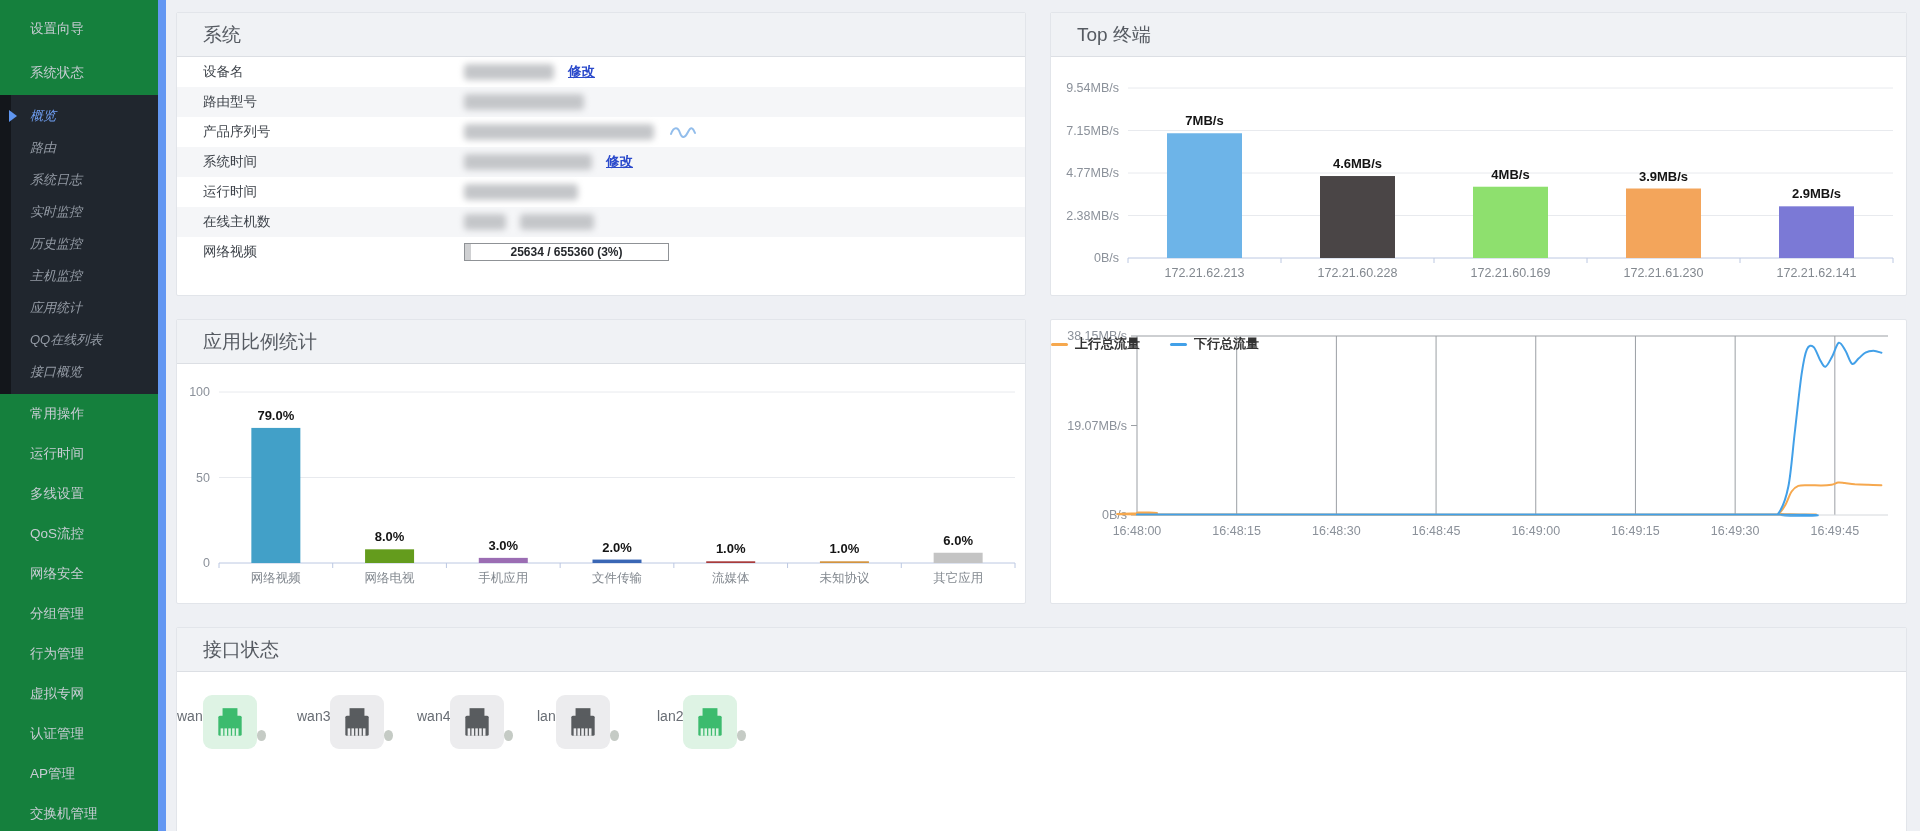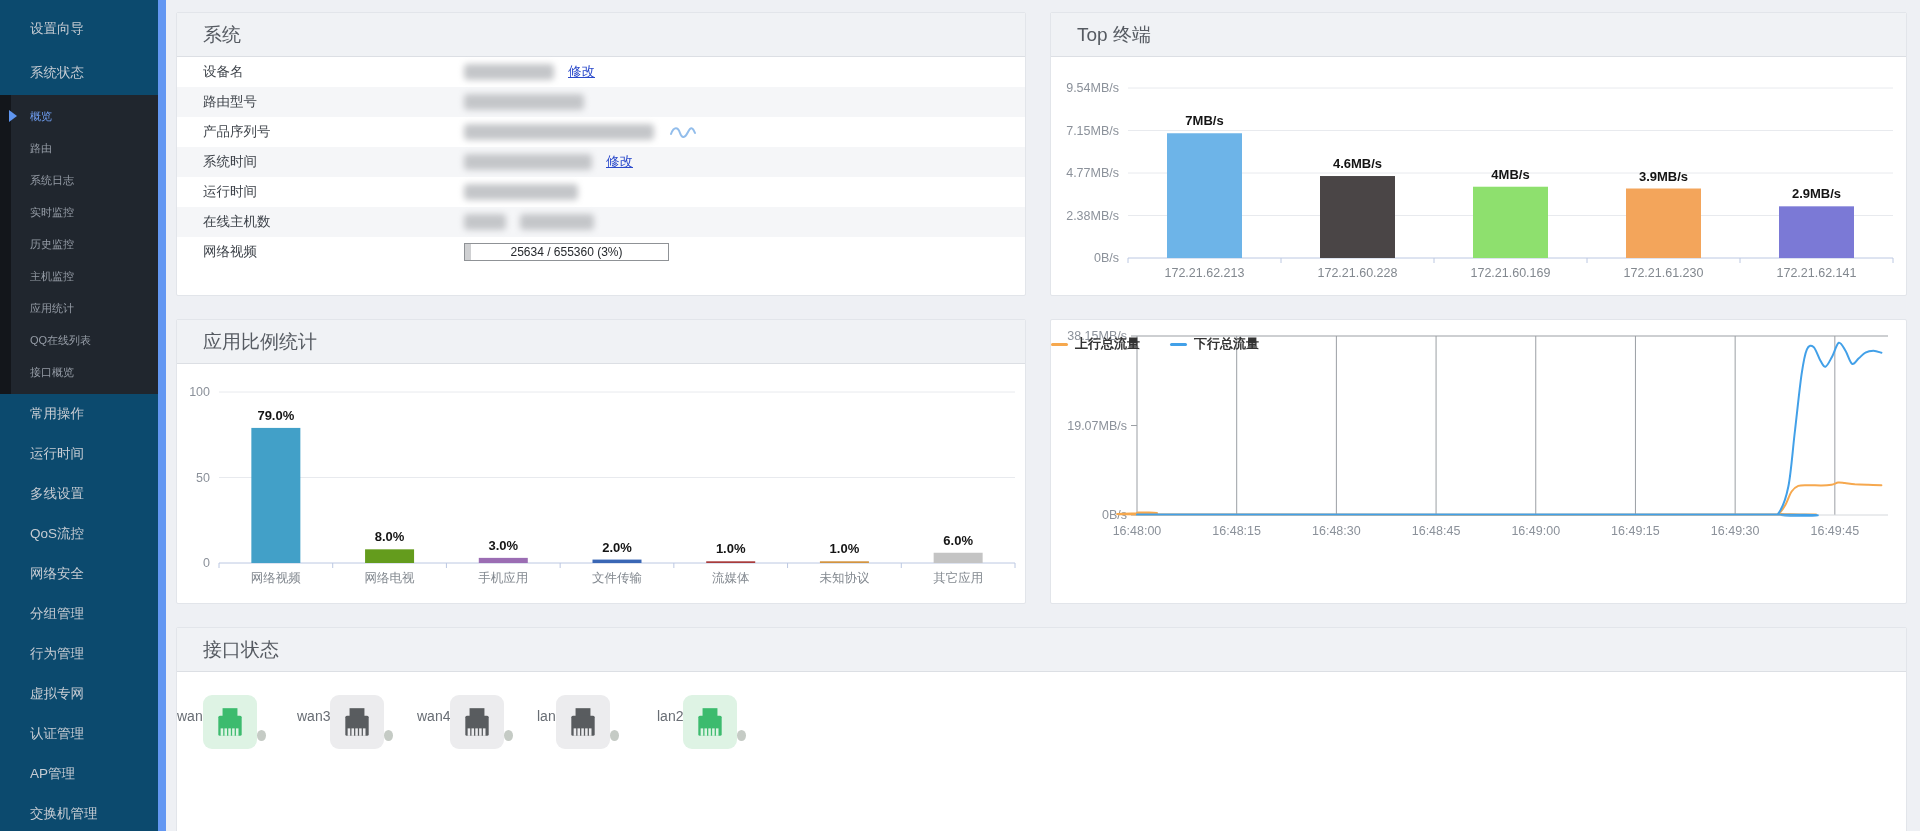--- a/index.html
+++ b/index.html
@@ -1,44 +1,44 @@
 <!DOCTYPE html>
 <html><head>
 <meta charset="utf-8">
 <style>
   * { margin:0; padding:0; box-sizing:border-box; }
   html,body { width:1920px; height:831px; overflow:hidden; }
   body { font-family:"Liberation Sans","DejaVu Sans",sans-serif; background:#eef0f4; color:#3f444b; }
 
   
-  .sidebar { position:fixed; left:0; top:0; width:166px; height:831px; background:#0c4a6e; z-index:5; }
+  .sidebar { position:fixed; left:0; top:0; width:166px; height:831px; background:#15803d; z-index:5; }
   .sb-inner { width:158px; height:100%; overflow:hidden; }
   .sb-scrollbar { position:absolute; right:0; top:0; width:8px; height:100%; background:#6397f2; }
   .sb-top { padding-top:7px; }
   .sb-item { height:44px; line-height:44px; padding-left:30px; font-size:13.5px; color:#c7ccd3; cursor:pointer; }
   .sb-bottom .sb-item { height:40px; line-height:40px; }
   .sb-sub { background:#20262e; border-left:11px solid #13161b; padding:5px 0 6px 0; }
-  .sb-sub-item { position:relative; height:32px; line-height:32px; padding-left:19px; font-size:11px; color:#959ca6; cursor:pointer; }
+  .sb-sub-item { position:relative; height:32px; line-height:32px; padding-left:19px; font-size:13px; color:#959ca6; cursor:pointer;font-style:italic; }
   .sb-sub-item.active { color:#6f9ef2; }
   .sb-sub-item.active .arrow { position:absolute; left:-2px; top:50%; margin-top:-6px; width:0; height:0;
       border-left:8px solid #5f96f0; border-top:6px solid transparent; border-bottom:6px solid transparent; }
 
   
   .content { margin-left:166px; padding:12px 14px 0 10px; display:grid;
              grid-template-columns:850px 857px; grid-template-rows:284px 285px 290px; gap:23px 24px; }
   .panel { background:#fff; border:1px solid #e2e5ea; border-radius:2px; position:relative; overflow:hidden; }
   .panel > header { height:44px; line-height:44px; background:#f0f2f5; border-bottom:1px solid #dcdfe4;
                     padding-left:26px; font-size:19px; color:#565b62; }
   .panel-if { grid-column:1 / -1; }
 
   
   .sys-row { height:30px; display:flex; align-items:center; font-size:13.5px; }
   .sys-row:nth-child(even) { background:#f5f6f8; }
   .sys-label { width:287px; padding-left:26px; color:#3f444b; }
-  .sys-value { display:flex; align-items:center; gap:14px; }
+  .sys-value { display:flex; align-items:center; gap:14px;font-weight:bold; }
   .blurblob { height:16px; border-radius:4px; background:#c4c6c9; filter:blur(3px); }
   .sys-link { font-size:13.5px; color:#2b4acb; text-decoration:underline; cursor:pointer; }
   .prog { width:205px; height:18px; border:1px solid #8f9296; background:#fff; position:relative; }
   .prog-fill { position:absolute; left:0; top:0; bottom:0; background:#cfd0d2; }
   .prog-text { position:absolute; inset:0; text-align:center; font-size:12px; line-height:16px; color:#26292d; }
   .squiggle { margin-left:2px; }
 
   
   .chart-box { position:relative; width:100%; height:240px; }
   .chart-box svg { display:block; }

